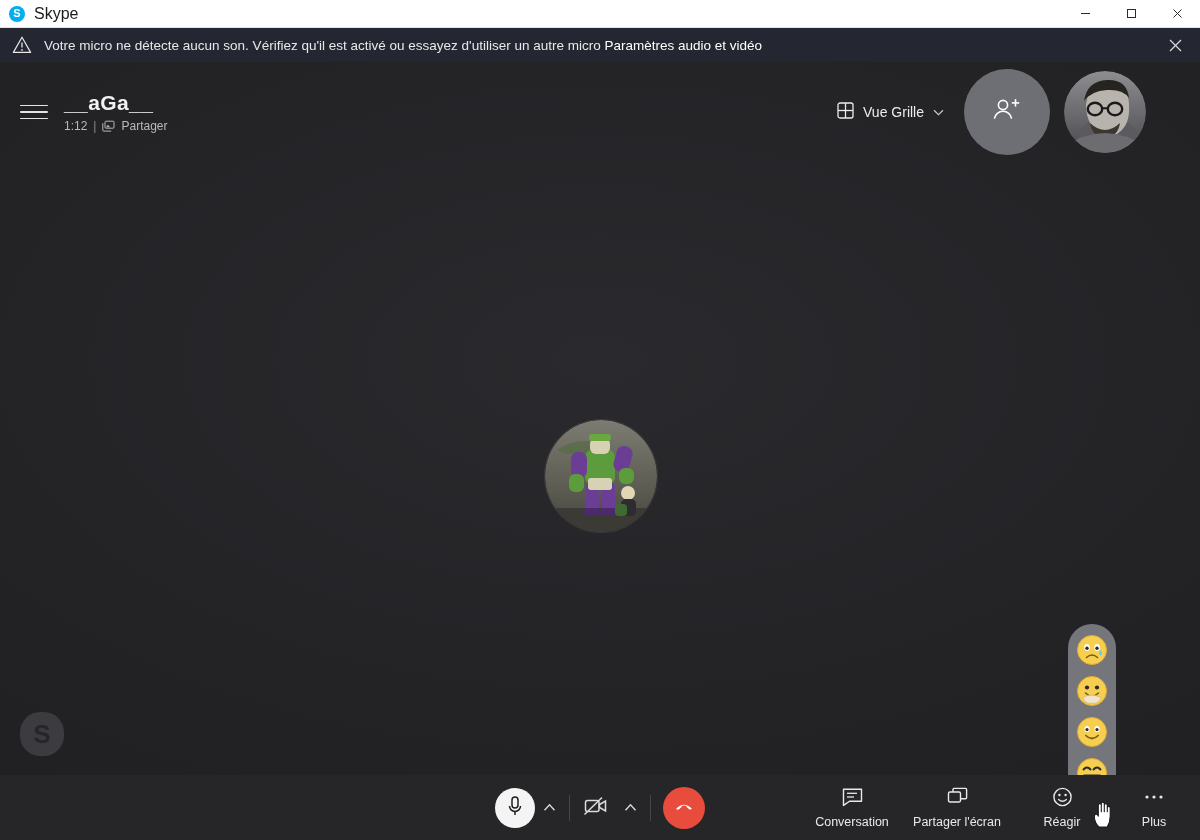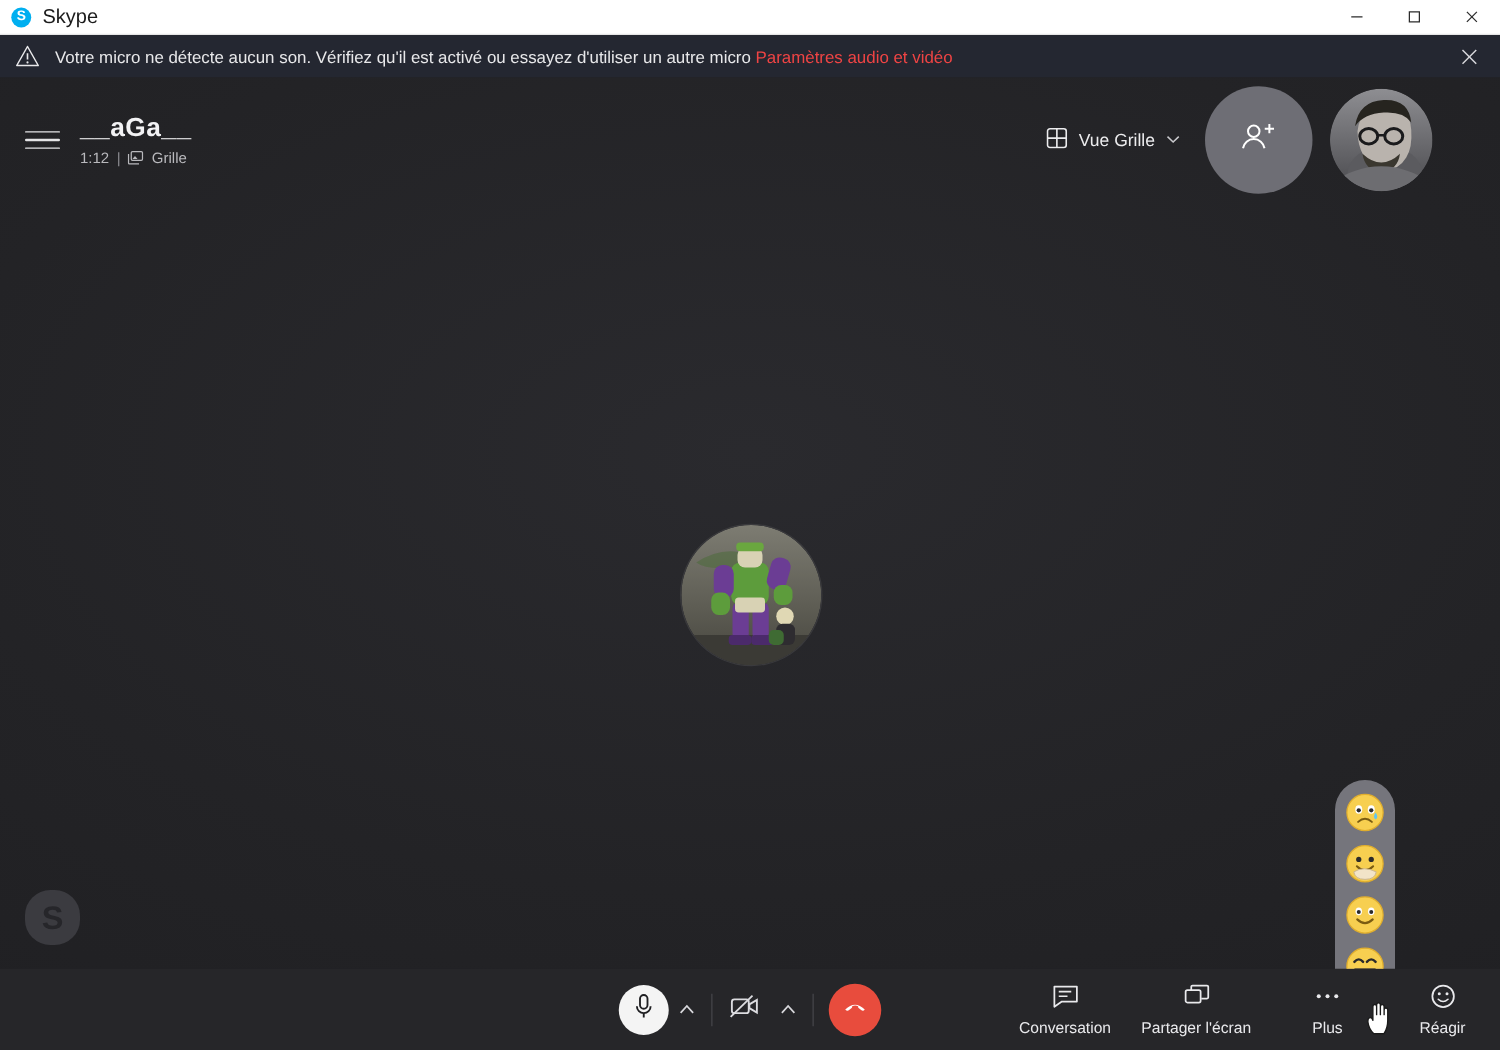--- a/index.html
+++ b/index.html
@@ -28,21 +28,21 @@
     color: #2b2b2b; font-size: 11px;
   }
 
   
   .notif {
     height: 34px; background: #242731; display: flex; align-items: center;
     padding: 0 10px 0 12px; gap: 12px;
   }
   .notif-icon { width: 20px; height: 20px; flex: 0 0 auto; }
   .notif-text { font-size: 13.5px; color: #e8e8ea; white-space: nowrap; }
-  .notif-link { color: #ef4444; margin-top: 20px; }
+  .notif-link { color: #ffffff; margin-top: 20px; }
   .notif-close {
     margin-left: auto; width: 30px; height: 30px; display: flex;
     align-items: center; justify-content: center; color: #d8d8dc; font-size: 15px;
   }
 
   
   .stage {
     position: absolute; left: 0; top: 62px; width: 1200px; height: 713px;
     background: radial-gradient(120% 110% at 50% 42%, #2a2a2e 0%, #232326 45%, #1d1d20 100%);
     overflow: hidden;
@@ -194,21 +194,21 @@
         <div class="call-sub">
           <span>1:12</span>
           <span class="sep">|</span>
           <span class="gallery-ic">
             <svg width="13" height="12" viewBox="0 0 13 12">
               <rect x="3" y="1.2" width="9" height="7" rx="1" fill="none" stroke="#b9b9bd" stroke-width="1"></rect>
               <path d="M0.8 3.2 V10.3 a.8.8 0 0 0 .8.8 H9.2" fill="none" stroke="#b9b9bd" stroke-width="1"></path>
               <path d="M4 7.2 L6 4.8 L8 7.2 Z" fill="#b9b9bd"></path>
             </svg>
           </span>
-          <span>Grille</span>
+          <span>Partager</span>
         </div>
       </div>
 
       <div class="header-right">
         <div class="gridview">
           <span>
             <svg width="17" height="17" viewBox="0 0 17 17">
               <rect x="1" y="1" width="15" height="15" rx="2" fill="none" stroke="#ececee" stroke-width="1.3"></rect>
               <line x1="8.5" y1="1" x2="8.5" y2="16" stroke="#ececee" stroke-width="1.3"></line>
               <line x1="1" y1="8.5" x2="16" y2="8.5" stroke="#ececee" stroke-width="1.3"></line>
@@ -405,40 +405,40 @@
           <svg width="21" height="20" viewBox="0 0 21 20">
             <rect x="1.5" y="5" width="12" height="10" rx="1.4" fill="none" stroke="#e9e9ec" stroke-width="1.4"></rect>
             <path d="M6 5 V2.4 a1 1 0 0 1 1 -1 h11.6 a1 1 0 0 1 1 1 v8.4 a1 1 0 0 1 -1 1 H14" fill="none" stroke="#e9e9ec" stroke-width="1.4"></path>
           </svg>
         </span>
         <span class="lb">Partager l'écran</span>
       </div>
 
       <div class="act">
         <span class="ic">
-          <svg width="22" height="8" viewBox="0 0 22 8">
-            <circle cx="4" cy="4" r="1.6" fill="#e9e9ec"></circle>
-              <circle cx="11" cy="4" r="1.6" fill="#e9e9ec"></circle>
-              <circle cx="18" cy="4" r="1.6" fill="#e9e9ec"></circle>
-          </svg>
-        </span>
-        <span class="lb">Plus</span>
-      </div>
-
-      <div class="act">
-        <span class="ic">
           <svg width="21" height="20" viewBox="0 0 21 20">
             <circle cx="10.5" cy="10" r="8.6" fill="none" stroke="#e9e9ec" stroke-width="1.4"></circle>
             <circle cx="7.4" cy="8" r="1.2" fill="#e9e9ec"></circle>
               <circle cx="13.6" cy="8" r="1.2" fill="#e9e9ec"></circle>
             <path d="M6.6 12.4 q3.9 3.6 7.8 0" fill="none" stroke="#e9e9ec" stroke-width="1.3" stroke-linecap="round"></path>
           </svg>
         </span>
         <span class="lb">Réagir</span>
       </div>
+
+      <div class="act">
+        <span class="ic">
+          <svg width="22" height="8" viewBox="0 0 22 8">
+            <circle cx="4" cy="4" r="1.6" fill="#e9e9ec"></circle>
+              <circle cx="11" cy="4" r="1.6" fill="#e9e9ec"></circle>
+              <circle cx="18" cy="4" r="1.6" fill="#e9e9ec"></circle>
+          </svg>
+        </span>
+        <span class="lb">Plus</span>
+      </div>
     </div>
   </div>
 
   <div class="cursor">
     <svg width="22" height="28" viewBox="0 0 22 28">
       <path d="M7 27 q-4 -4 -4.6 -9 q-.5 -3.6 1.6 -3.9 q1.6 -.2 2.3 2.1 V5.3 q0 -1.7 1.5 -1.7 q1.5 0 1.5 1.7 v6.4 V4 q0 -1.7 1.5 -1.7 q1.5 0 1.5 1.7 v7.7 V5.4 q0 -1.7 1.5 -1.7 q1.5 0 1.5 1.7 v6.3 V8 q0 -1.6 1.4 -1.6 q1.5 0 1.5 1.7 v8.3 q0 6 -3 10.6 z" fill="#ffffff" stroke="#1a1a1a" stroke-width="1.1" stroke-linejoin="round"></path>
     </svg>
   </div>
 
 </div>

